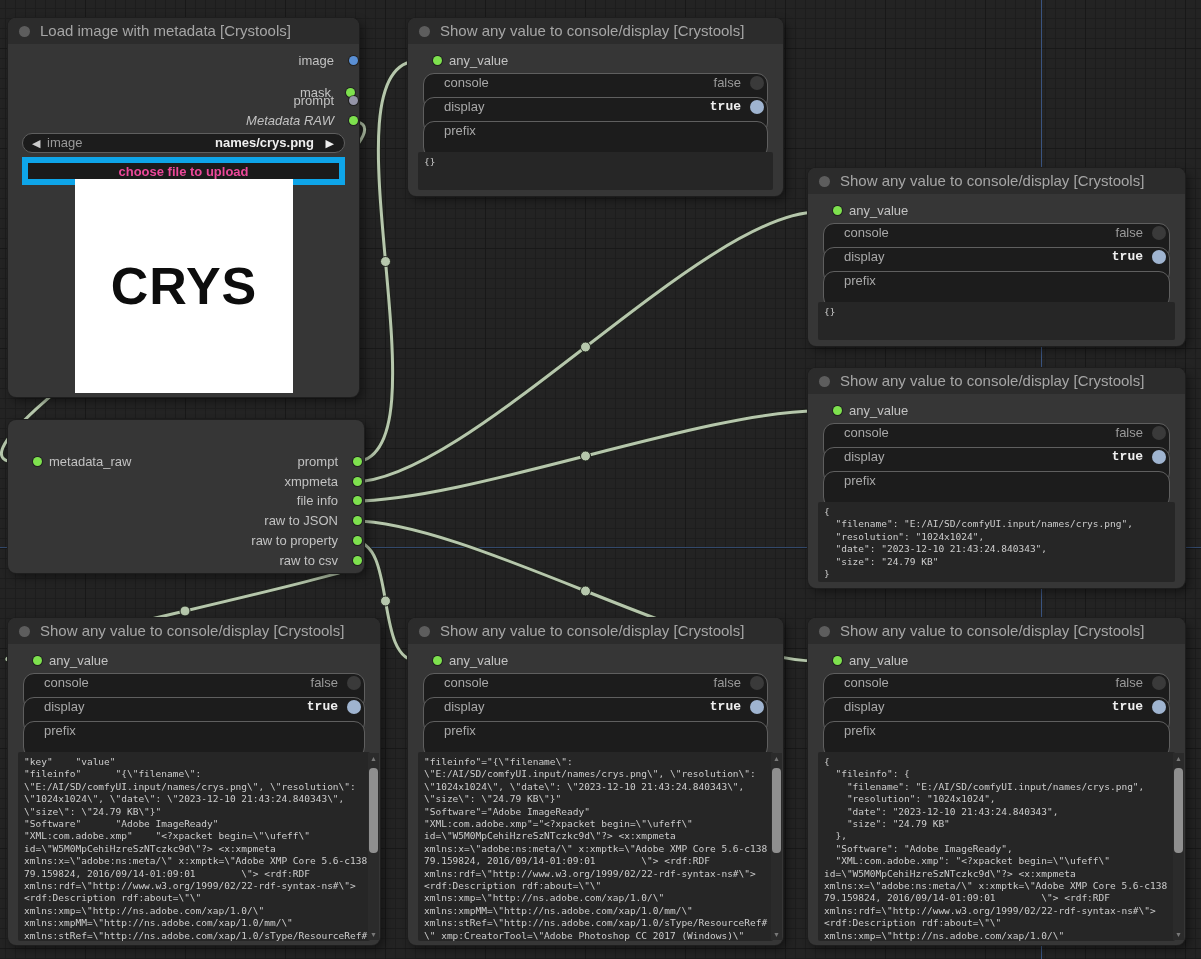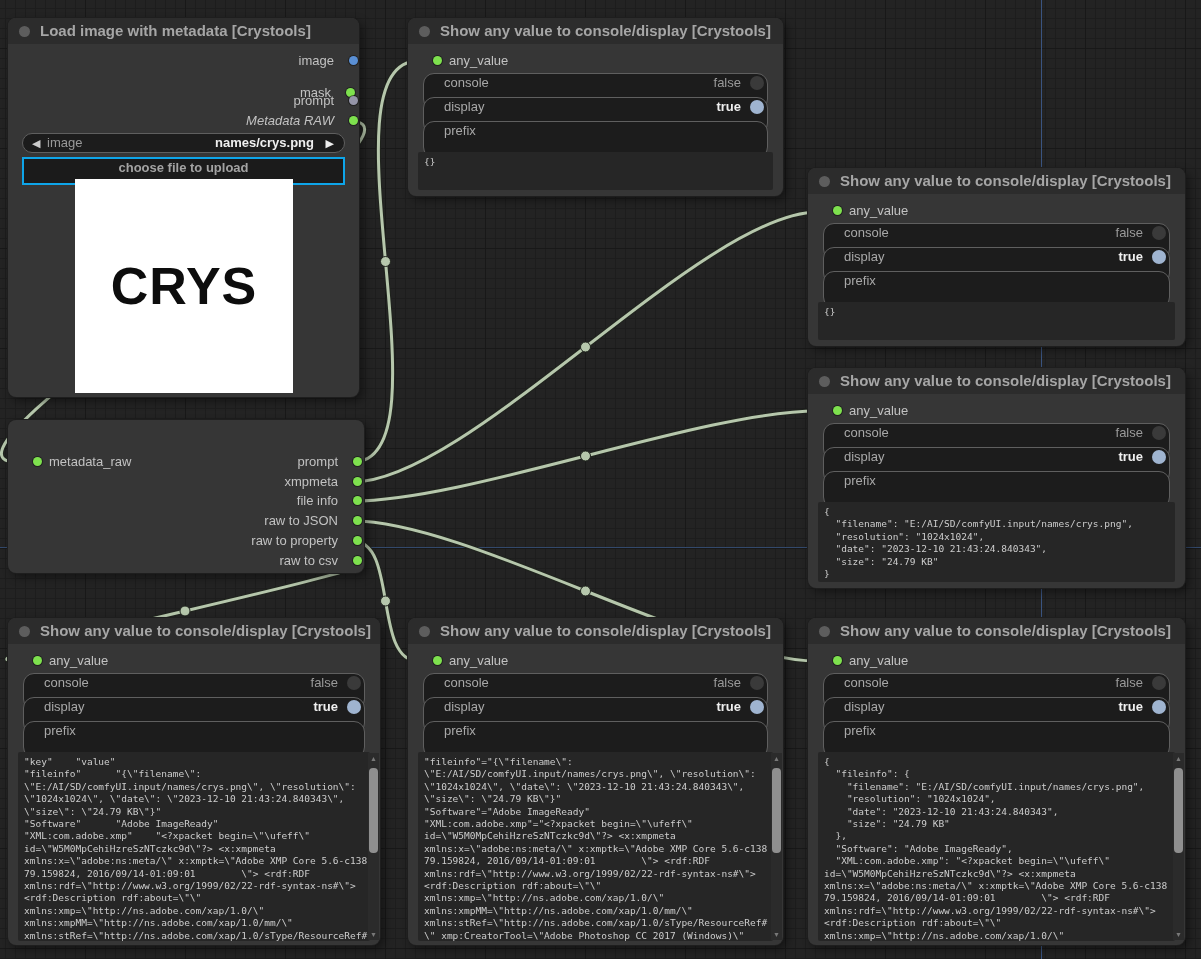--- a/index.html
+++ b/index.html
@@ -11,45 +11,45 @@
       linear-gradient(#1d1d1d 1px,transparent 1px),
       linear-gradient(90deg,#1d1d1d 1px,transparent 1px);
     background-size:100px 100px,100px 100px,10px 10px,10px 10px;
     background-position:85px 48px,85px 48px,5px 8px,5px 8px;}
   .axis-v{position:absolute;left:1041px;top:0;bottom:0;width:1px;background:#3a5480;z-index:0;}
   .axis-h{position:absolute;top:547px;left:0;right:0;height:1px;background:#33496b;z-index:0;}
   #links{position:absolute;inset:0;z-index:1;}
   .node{position:absolute;background:#363636;border-radius:8px;z-index:2;
     box-shadow:0 0 0 1px #1e1e1e,4px 4px 10px rgba(0,0,0,.45);}
   .title{position:absolute;top:0;left:0;right:0;height:26px;background:#2c2c2c;border-radius:8px 8px 0 0;
-    line-height:26px;padding-left:32px;font-size:15px;color:#a6a6a6;white-space:nowrap;overflow:hidden;box-sizing:border-box;font-weight:bold;}
+    line-height:26px;padding-left:32px;font-size:15px;color:#a6a6a6;white-space:nowrap;overflow:hidden;box-sizing:border-box;}
   .tdot{position:absolute;left:11px;top:8px;width:11px;height:11px;border-radius:50%;background:#5d5d5d;}
   .slot{position:absolute;height:18px;line-height:18px;font-size:13px;color:#c2c2c2;white-space:nowrap;}
   .dot{position:absolute;width:9px;height:9px;border-radius:50%;top:4px;box-shadow:0 0 0 1px rgba(20,20,20,.6);}
   .green{background:#7ee14e;} .blue{background:#5a8fd4;} .slate{background:#9595a8;} 
   .slot.in{left:0;margin-left:21px;} .slot.in .dot{left:4px;} .slot.in .lbl{margin-left:20px;}
   .slot.out{right:0;text-align:right;} .slot.out .lbl{margin-right:20px;display:inline-block;}
   .pill{position:absolute;left:15px;right:15px;height:37px;background:#1c1c1c;border:1px solid #5f5f5f;
     border-radius:11px;box-sizing:border-box;font-size:13px;line-height:18px;color:#a8a8a8;}
   .pill .plbl{position:absolute;left:20px;top:0;}
   .pill .pval{position:absolute;right:26px;top:0;}
-  .pval.on{color:#efefef;font-weight:bold;} .pval.off{color:#9a9a9a;padding-left:20px;}
+  .pval.on{color:#efefef;font-weight:bold;font-family:Liberation Mono, monospace;} .pval.off{color:#9a9a9a;padding-left:20px;}
   .tog{position:absolute;right:3px;top:2px;width:14px;height:14px;border-radius:50%;}
   .tog.on{background:#9fb4d0;} .tog.off{background:#3a3a3a;}
   .textbox{position:absolute;left:10px;right:10px;background:#262626;border-radius:2px;overflow:hidden;
     font-family:"DejaVu Sans Mono",monospace;font-size:9.5px;line-height:12.4px;color:#cdcdcd;
     white-space:pre;padding:4px 2px 2px 6px;box-sizing:border-box;}
   .combo{position:absolute;left:14px;right:14px;height:20px;background:#1c1c1c;border:1px solid #5f5f5f;
     border-radius:11px;box-sizing:border-box;font-size:13px;line-height:18px;}
   .combo .arrow-l{position:absolute;left:9px;color:#cccccc;font-size:11px;}
   .combo .clbl{position:absolute;left:24px;color:#999999;}
   .combo .cval{position:absolute;right:30px;color:#efefef;font-weight:bold;}
   .combo .arrow-r{position:absolute;right:10px;color:#efefef;font-size:11px;}
-  .btn{position:absolute;left:14px;right:14px;height:28px;background:#1b1b1b;border:2px solid #0ea5e9;
-    box-sizing:border-box;text-align:center;font-size:13px;line-height:18px;color:#a3a3a3;font-weight:bold;}
+  .btn{position:absolute;left:14px;right:14px;height:28px;background:#1b1b1b;border:6px solid #0ea5e9;
+    box-sizing:border-box;text-align:center;font-size:13px;line-height:18px;color:#ec4899;font-weight:bold;}
   .preview{position:absolute;background:#ffffff;display:flex;align-items:center;justify-content:center;}
   .preview span{font-size:52px;font-weight:bold;color:#0d0d0d;letter-spacing:1px;}
   .sb{position:absolute;right:1px;top:1px;bottom:1px;width:11px;background:#2b2b2b;}
   .sb .up,.sb .dn{position:absolute;left:0;right:0;height:11px;color:#787878;font-size:7px;text-align:center;line-height:11px;}
   .sb .up{top:0;} .sb .dn{bottom:0;}
   .sb .thumb{position:absolute;left:1px;right:1px;top:15px;height:85px;background:#8f8f8f;border-radius:4px;}
 </style>
 </head>
 <body>
 

